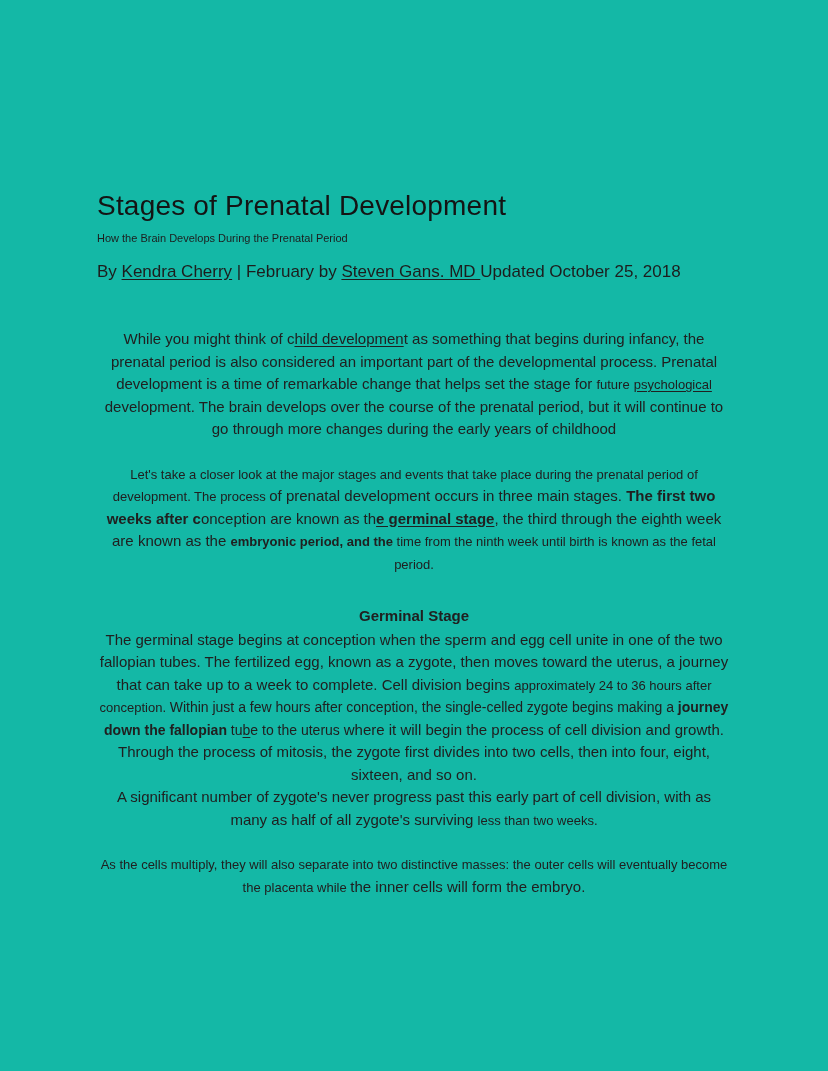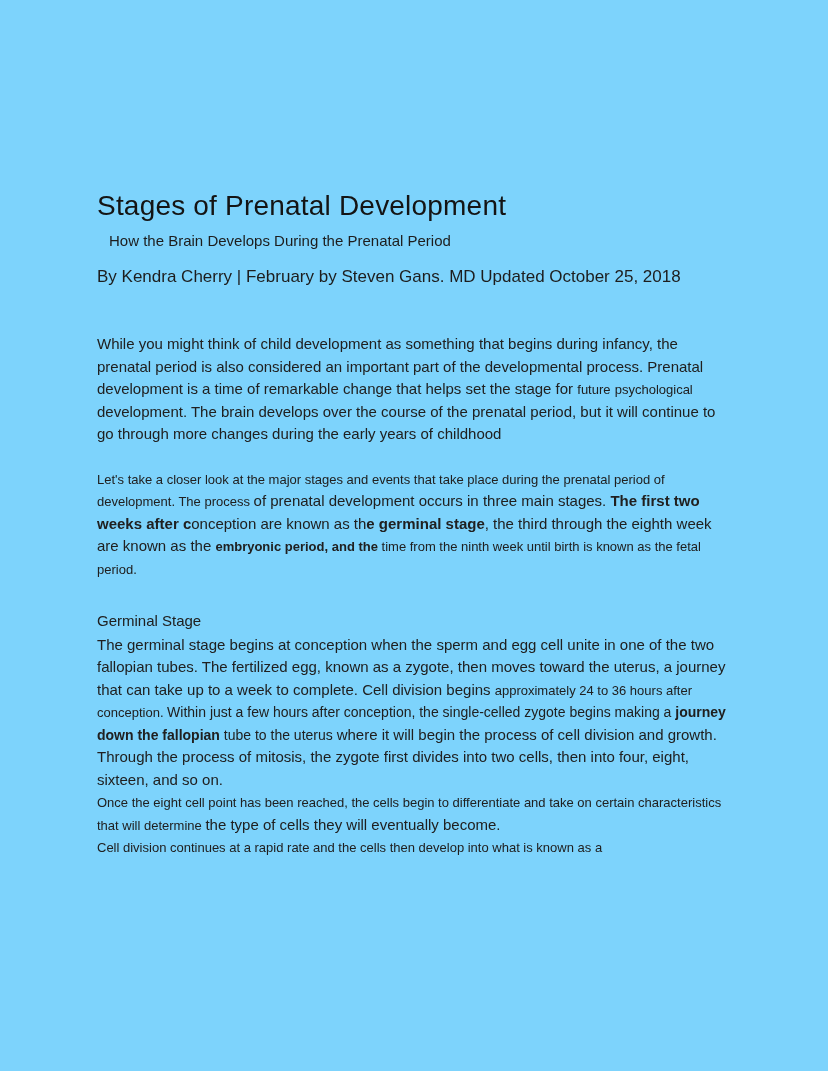--- a/index.html
+++ b/index.html
@@ -6,78 +6,79 @@
     margin: 0;
     padding: 0;
     background: #ffffff;
     font-family: "Liberation Sans", "DejaVu Sans", sans-serif;
     color: #1d1d1d;
   }
   .canvas {
     position: relative;
     width: 828px;
     height: 1071px;
-    background: #7dd3fc;
+    background: #14b8a6;
     overflow: hidden;
   }
   .page {
     box-sizing: border-box;
     width: 828px;
     padding: 190px 97px 0 97px;
   }
   .title {
     font-size: 28px;
     font-weight: 400;
     margin: 0 0 10px 0;
     color: #141414;
     letter-spacing: 0.2px;
   }
   .subtitle {
-    font-size: 15px;
-    margin: 0 0 18px 12px;
+    font-size: 11px;
+    margin: 0 0 18px 0;
     color: #1d1d1d;
   }
   .byline {
     font-size: 17px;
     margin: 0 0 46px 0;
     color: #1d1d1d;
   }
   .article-body { width: 634px; }
   .para {
     font-size: 15px;
     line-height: 1.5;
     margin: 0;
     color: #202020;
+    text-align: center;
   }
   .para.gap { margin-top: 22px; }
   .para.heading {
     margin-top: 30px;
     margin-bottom: 1px;
-    font-weight: 400;
+    font-weight: 700;
     font-size: 15px;
   }
   
   .seg { white-space: pre-wrap; }
   .bold { font-weight: 700; }
-  .underline { text-underline-offset: 2px; }
+  .underline { text-decoration: underline; text-underline-offset: 2px; }
   .small { font-size: 13px; }
   .tiny { font-size: 11px; }
   .large { font-size: 14px; }
   .inline-link { color: inherit; cursor: pointer; }
 </style>
 </head>
 <body>
 
 <div class="canvas">
   <div class="page">
     <h1 class="title">Stages of Prenatal Development</h1>
     <div class="subtitle">How the Brain Develops During the Prenatal Period</div>
     <div class="byline"><span class="seg">By </span><span class="seg underline inline-link">Kendra Cherry</span><span class="seg"> | February by </span><span class="seg underline inline-link">Steven Gans. MD </span><span class="seg">Updated October 25, 2018</span></div>
     <div class="article-body">
         <p class="para"><span class="seg">While you might think of c</span><span class="seg underline inline-link">hild developmen</span><span class="seg">t as something that begins during infancy, the prenatal period is also considered an important part of the developmental process. Prenatal development is a time of remarkable change that helps set the stage for </span><span class="seg small">future</span><span class="seg"> </span><span class="seg small underline inline-link">psychological</span><span class="seg"> development. The brain develops over the course of the prenatal period, but it will continue to go through more changes during the early years of childhood</span></p>
         <p class="para gap"><span class="seg small">Let's take a closer look at the major stages and events that take place during the prenatal period of development. The process </span><span class="seg">of prenatal development occurs in three main stages. </span><span class="seg bold">The first two weeks after c</span><span class="seg">onception are known as th</span><span class="seg bold underline">e germinal stage</span><span class="seg">, the third through the ei</span><span class="seg underline">g</span><span class="seg">hth week are known as the </span><span class="seg bold small">embryonic period, and the </span><span class="seg small">time from the ninth week until birth is known as the fetal period.</span></p>
         <p class="para heading"><span class="seg">Germinal Stage</span></p>
         <p class="para"><span class="seg">The germinal stage begins at conception when the sperm and egg cell unite in one of the two fallopian tubes. The fertilized egg, known as a zygote, then moves toward the uterus, a journey that can take up to a week to complete. Cell division begins </span><span class="seg small">approximately 24 to 36 hours after conception. </span><span class="seg large">Within just a few hours after conception, the single-celled zygote begins making a </span><span class="seg large bold">journey down the fallopian</span><span class="seg large"> tu</span><span class="seg large underline">b</span><span class="seg large">e to the uterus </span><span class="seg">where it will begin the process of cell division and growth. Through the process of mitosis, the zygote first divides into two cells, then into four, eight, sixteen, and so on.</span></p>
-        <p class="para"><span class="seg small">Once the eight cell point has been reached, the cells begin to differentiate and take on certain characteristics that will determine </span><span class="seg">the type of cells they will eventually become.</span></p>
-        <p class="para"><span class="seg small">Cell division continues at a rapid rate and the cells then develop into what is known as a</span></p>
+        <p class="para"><span class="seg">A significant number of zy</span><span class="seg underline">g</span><span class="seg">ote's never progress past this early part of cell division, with as many as half of all zygote's surviving </span><span class="seg small">less than two weeks.</span></p>
+        <p class="para gap"><span class="seg small">As the cells multiply, they will also separate into two distinctive mas</span><span class="seg tiny">s</span><span class="seg small">es: the outer cells will eventually become the placenta while </span><span class="seg">the inner cells will form the embryo.</span></p>
       </div>
   </div>
 </div>
 
 </body></html>

